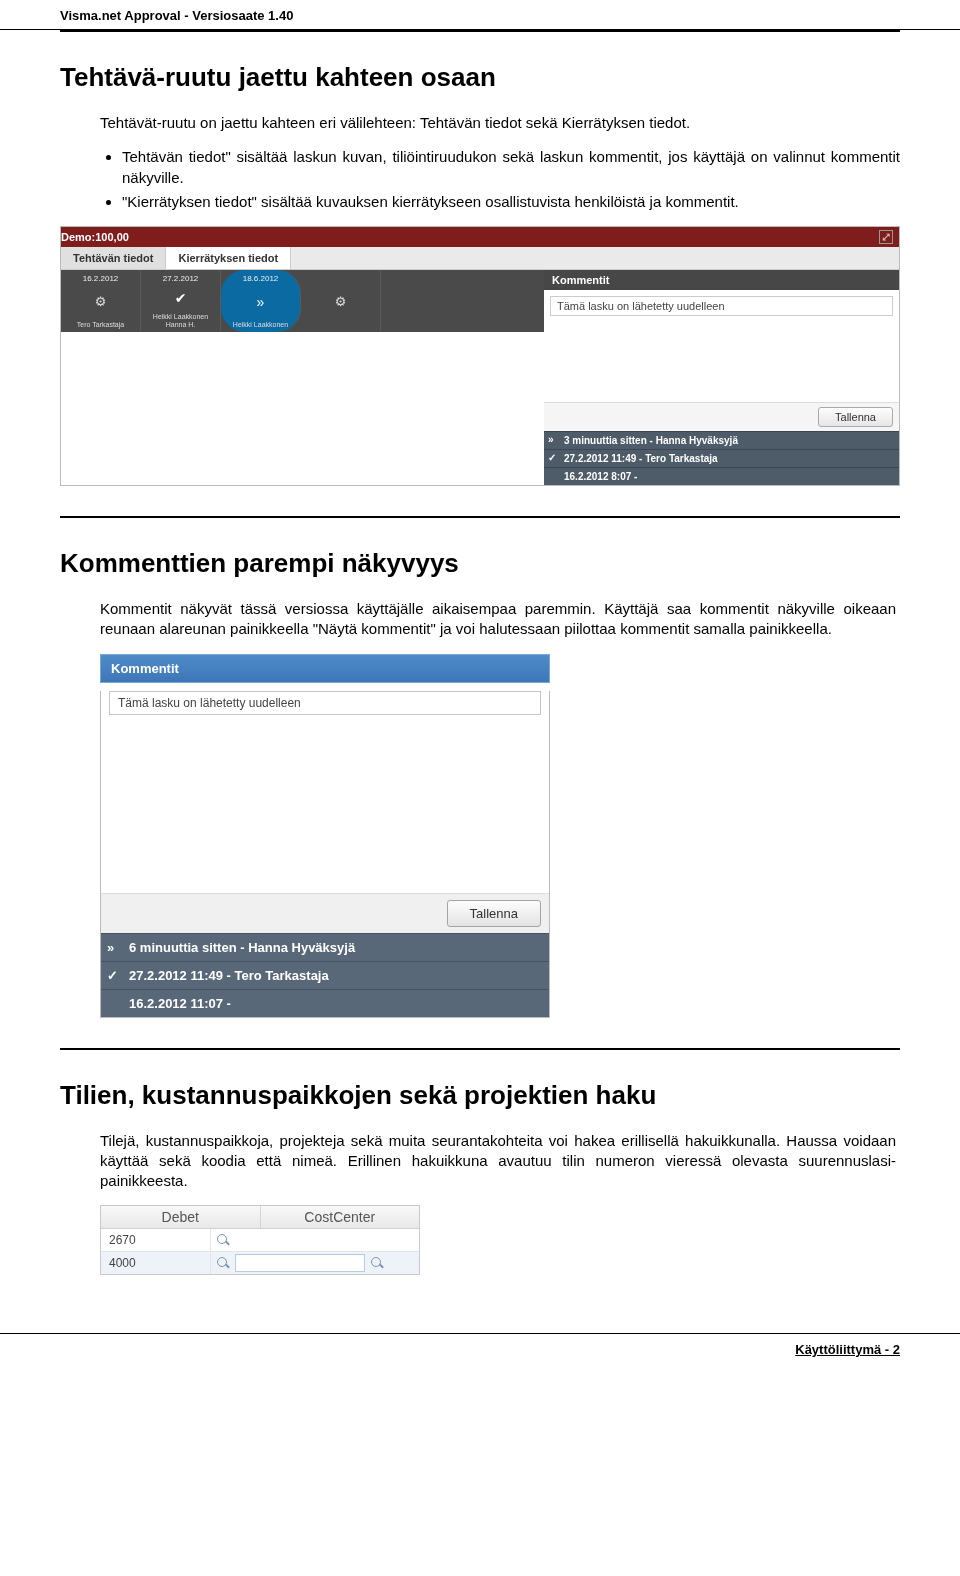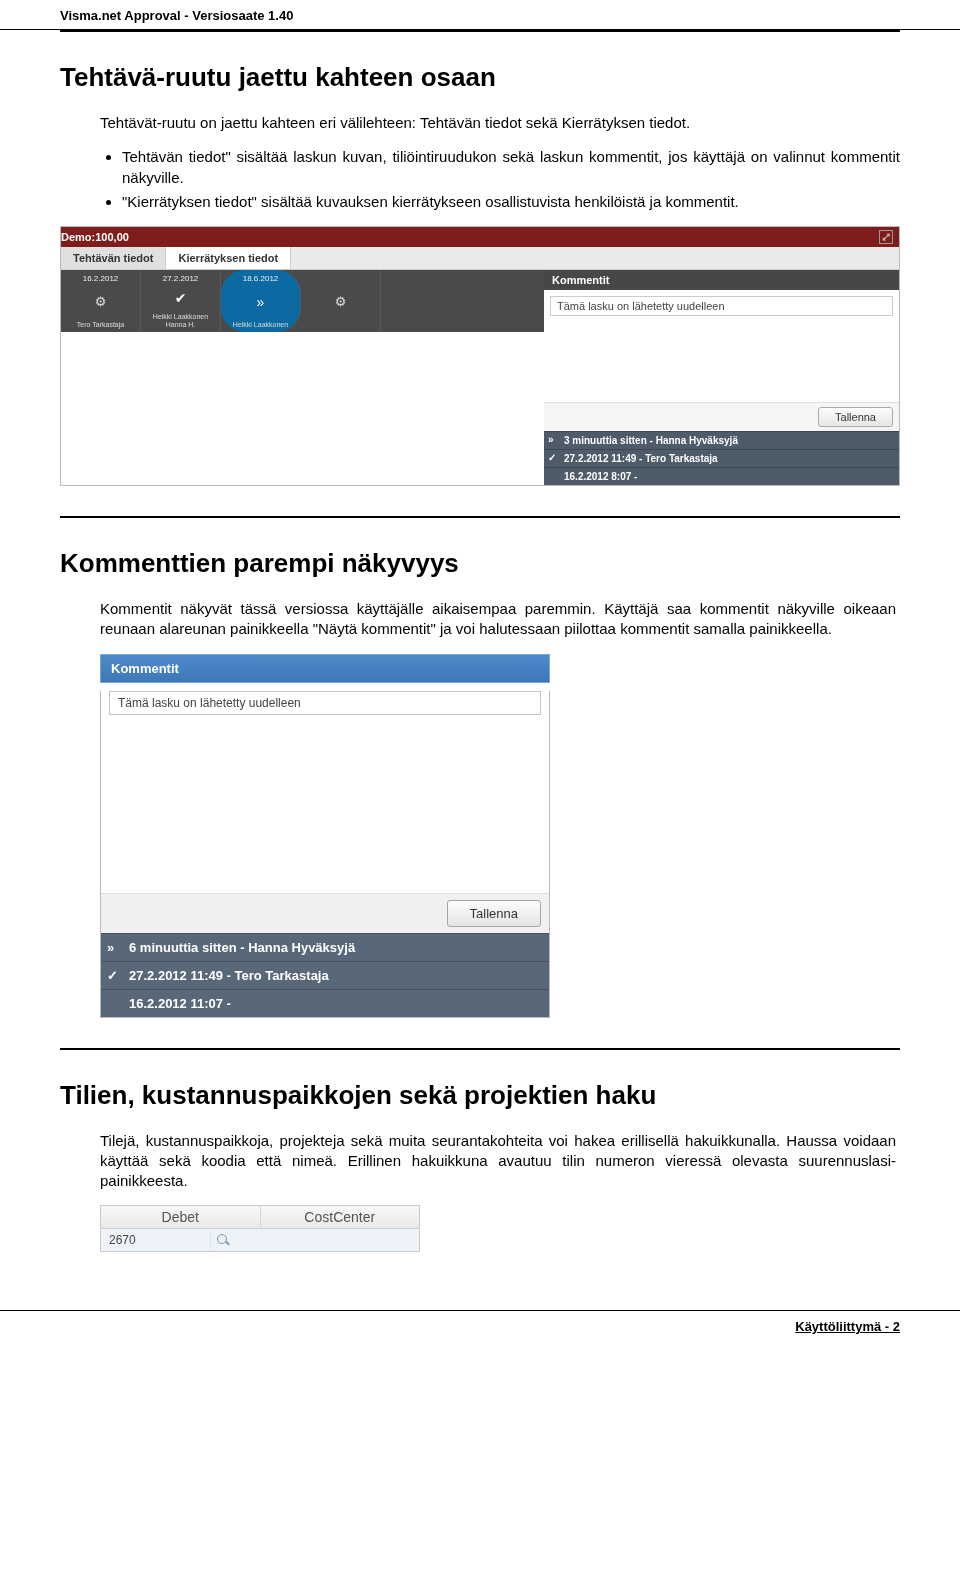--- a/index.html
+++ b/index.html
@@ -417,17 +417,25 @@
   <div class="shot3">
     <div class="hd">
       <div>Debet</div>
       <div>CostCenter</div>
     </div>
     <div class="rw">
       <div class="c1">2670</div>
       <span class="magn"></span>
       <div class="c2"></div>
     </div>
+    <div class="rw">
+      <div class="c1">4000</div>
+      <span class="magn"></span>
+      <div class="c2">
+        <input class="cc" value="" style="">
+        <span class="magn"></span>
+      </div>
+    </div>
   </div>
 
 </div>
 
 <div class="footer">Käyttöliittymä - 2</div>
 
 </body></html>

